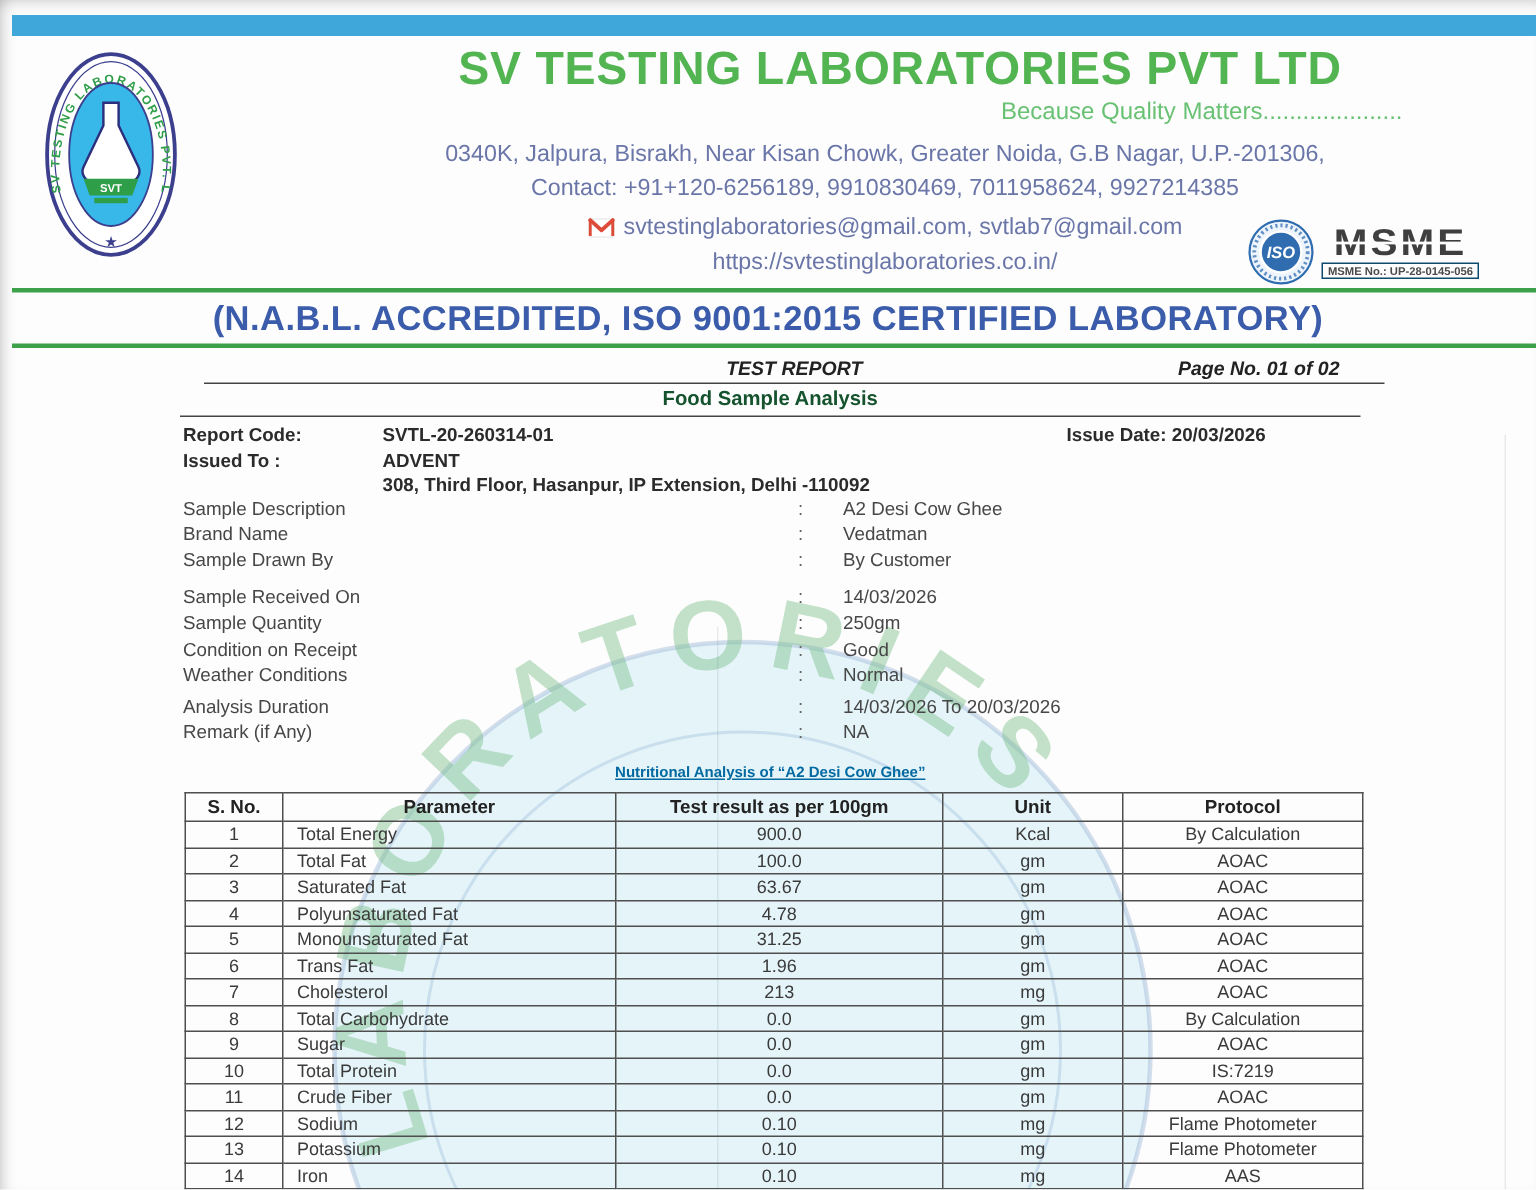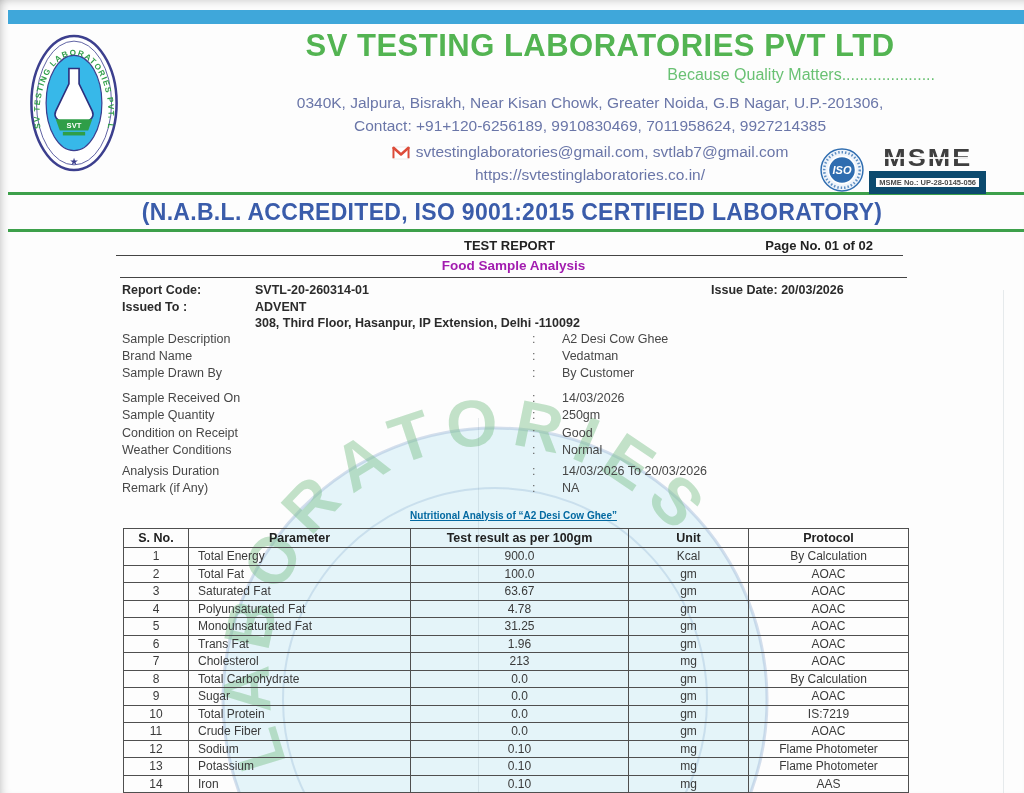--- a/index.html
+++ b/index.html
@@ -35,33 +35,33 @@
   .head-email { position:absolute; left:130px; top:143px; width:920px; text-align:center; z-index:2;
     font-size:15.5px; color:#6a76a8; }
   .head-email svg { vertical-align:-3px; margin-right:6px; }
   .head-url { position:absolute; left:130px; top:166px; width:920px; text-align:center; z-index:2;
     font-size:15.5px; color:#6a76a8; }
   .cert-badges { position:absolute; right:38px; top:146px; z-index:3; display:flex; align-items:center; gap:5px; }
   .msme-block { display:flex; flex-direction:column; align-items:center; }
   .msme-word { position:relative; font-weight:900; font-size:27px; color:#3f3f3f; letter-spacing:2px;
     transform:scaleY(.92); line-height:24px; }
   .msme-word::after { content:""; position:absolute; left:0; right:0; top:11px; height:2px; background:#fdfdfd; }
-  .msme-no { font-size:7.5px; font-weight:700; color:#4a4a4a; border:7px solid #0c4a6e; padding:0 3px; margin-top:1px; }
+  .msme-no { font-size:7.5px; font-weight:700; color:#4a4a4a; border:1px solid #0c4a6e; padding:0 3px; margin-top:1px; }
 
   .rule-green { position:absolute; left:8px; width:1016px; height:3px; background:#3da04b; z-index:2; }
   .nabl-line { position:absolute; left:0; top:199px; width:1024px; text-align:center; z-index:2;
     font-size:23px; font-weight:700; color:#3a5caa; letter-spacing:.3px; }
 
   
-  .report-head { position:absolute; left:116px; top:238px; width:787px; height:18px; z-index:2;
-    border-bottom:1.6px solid #444; }
+  .report-head { position:absolute; left:136px; top:238px; width:787px; height:18px; z-index:2;
+    border-bottom:1.6px solid #444;font-style:italic; }
   .report-title { position:absolute; left:0; width:100%; text-align:center; font-size:13px; font-weight:700; color:#222; }
   .page-no { position:absolute; right:30px; top:0; font-size:13px; font-weight:700; color:#222; }
   .report-sub { position:absolute; left:120px; top:258px; width:787px; height:20px; z-index:2;
-    border-bottom:1.6px solid #444; text-align:center; font-size:13.5px; font-weight:700; color:#a21caf; }
+    border-bottom:1.6px solid #444; text-align:center; font-size:13.5px; font-weight:700; color:#14532d; }
 
   .rc-block { position:absolute; left:122px; top:283px; width:785px; z-index:2; font-size:12.5px; font-weight:700; color:#2b2b2b; }
   .rc-row { position:relative; height:16.5px; }
   .rc-label { position:absolute; left:0; }
   .rc-value { position:absolute; left:133px; }
   .rc-issue { position:absolute; left:551px;padding-left:38px; }
 
   .details { position:absolute; left:122px; top:330px; width:785px; z-index:2; font-size:12.5px; color:#474747; }
   .detail-row { display:flex; height:17.2px; align-items:center; }
   .detail-row.gap-lg { margin-top:8px; }

